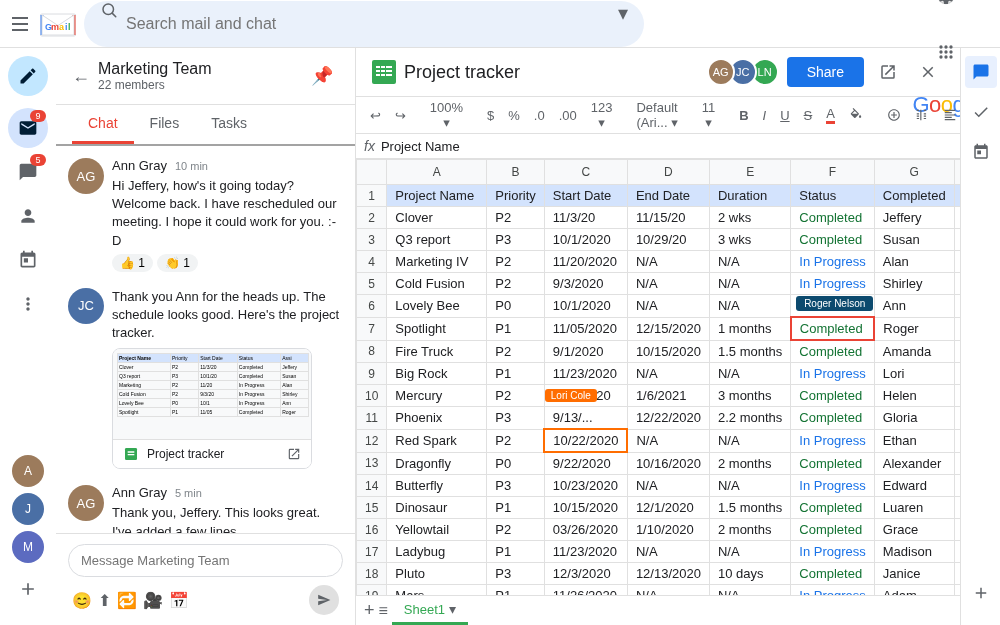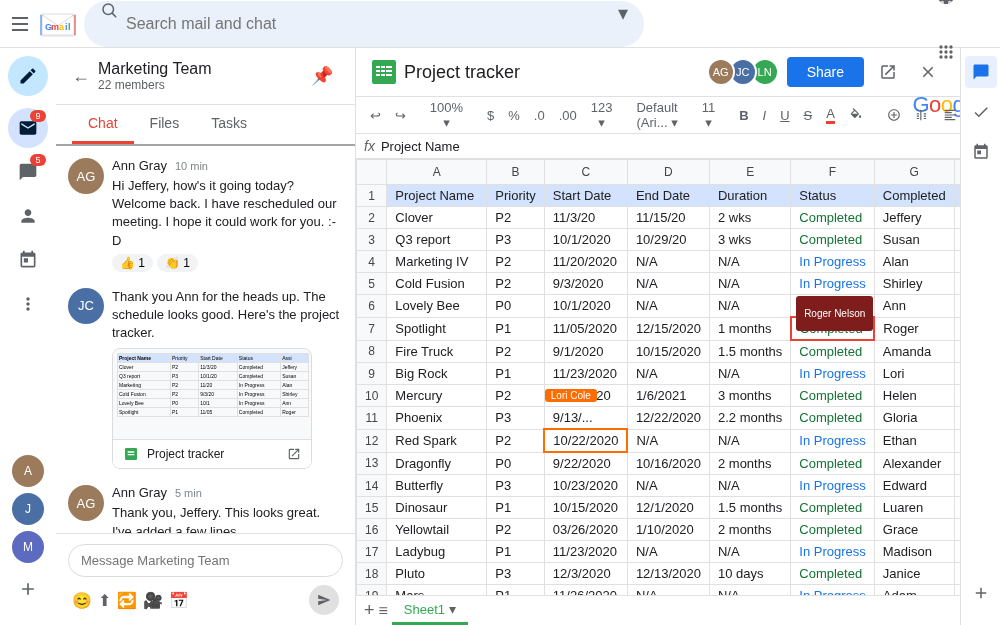--- a/index.html
+++ b/index.html
@@ -528,21 +528,21 @@
               <td>Ann</td>
               <td></td>
             </tr>
             <tr>
               <td class="row-num">7</td>
               <td>Spotlight</td>
               <td>P1</td>
               <td>11/05/2020</td>
               <td>12/15/2020</td>
               <td>1 months</td>
-              <td style="border: 2px solid rgb(234, 67, 53); position: relative; color: rgb(19, 115, 51);"><div style="position: absolute; background: #7f1d1d; color: white; font-size: 10px; padding: 12px 8px; border-radius: 3px; white-space: nowrap; top: -22px; right: 0px; z-index: 5; pointer-events: none;">Roger Nelson</div>Completed</td>
+              <td style="border: 2px solid rgb(234, 67, 53); position: relative; color: rgb(19, 115, 51);"><div style="position: absolute; background: #0c4a6e; color: white; font-size: 10px; padding: 2px 8px; border-radius: 3px; white-space: nowrap; top: -22px; right: 0px; z-index: 5; pointer-events: none;">Roger Nelson</div>Completed</td>
               <td>Roger</td>
               <td></td>
             </tr>
             <tr>
               <td class="row-num">8</td>
               <td>Fire Truck</td>
               <td>P2</td>
               <td>9/1/2020</td>
               <td>10/15/2020</td>
               <td>1.5 months</td>

